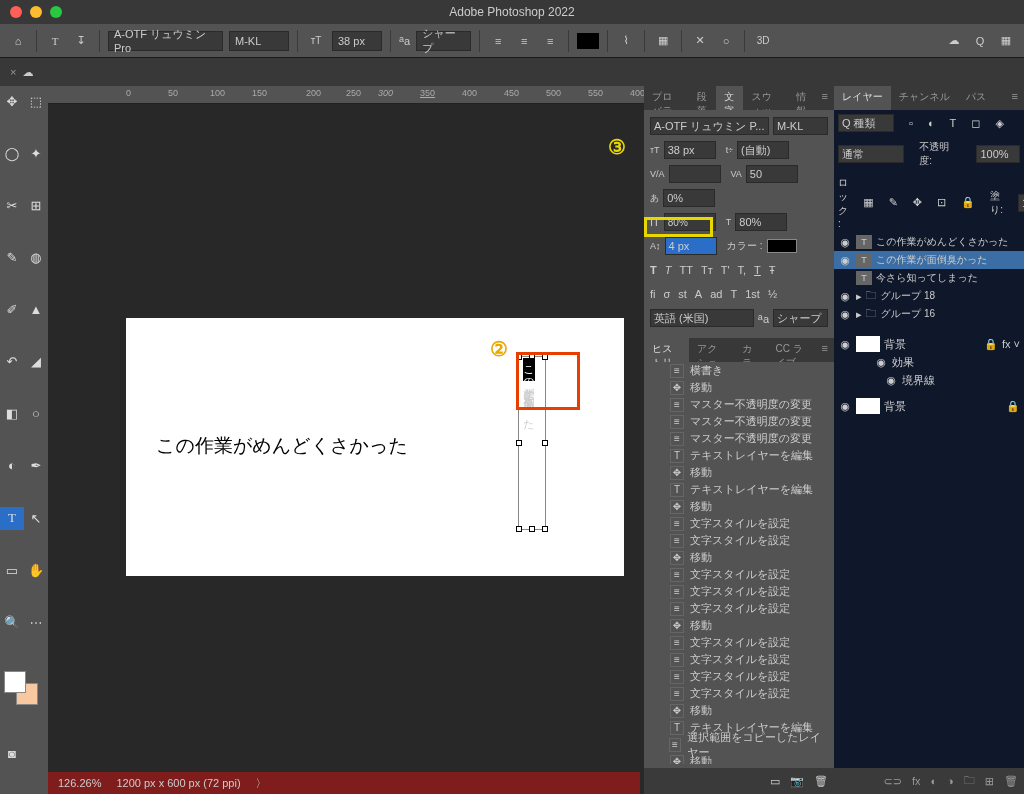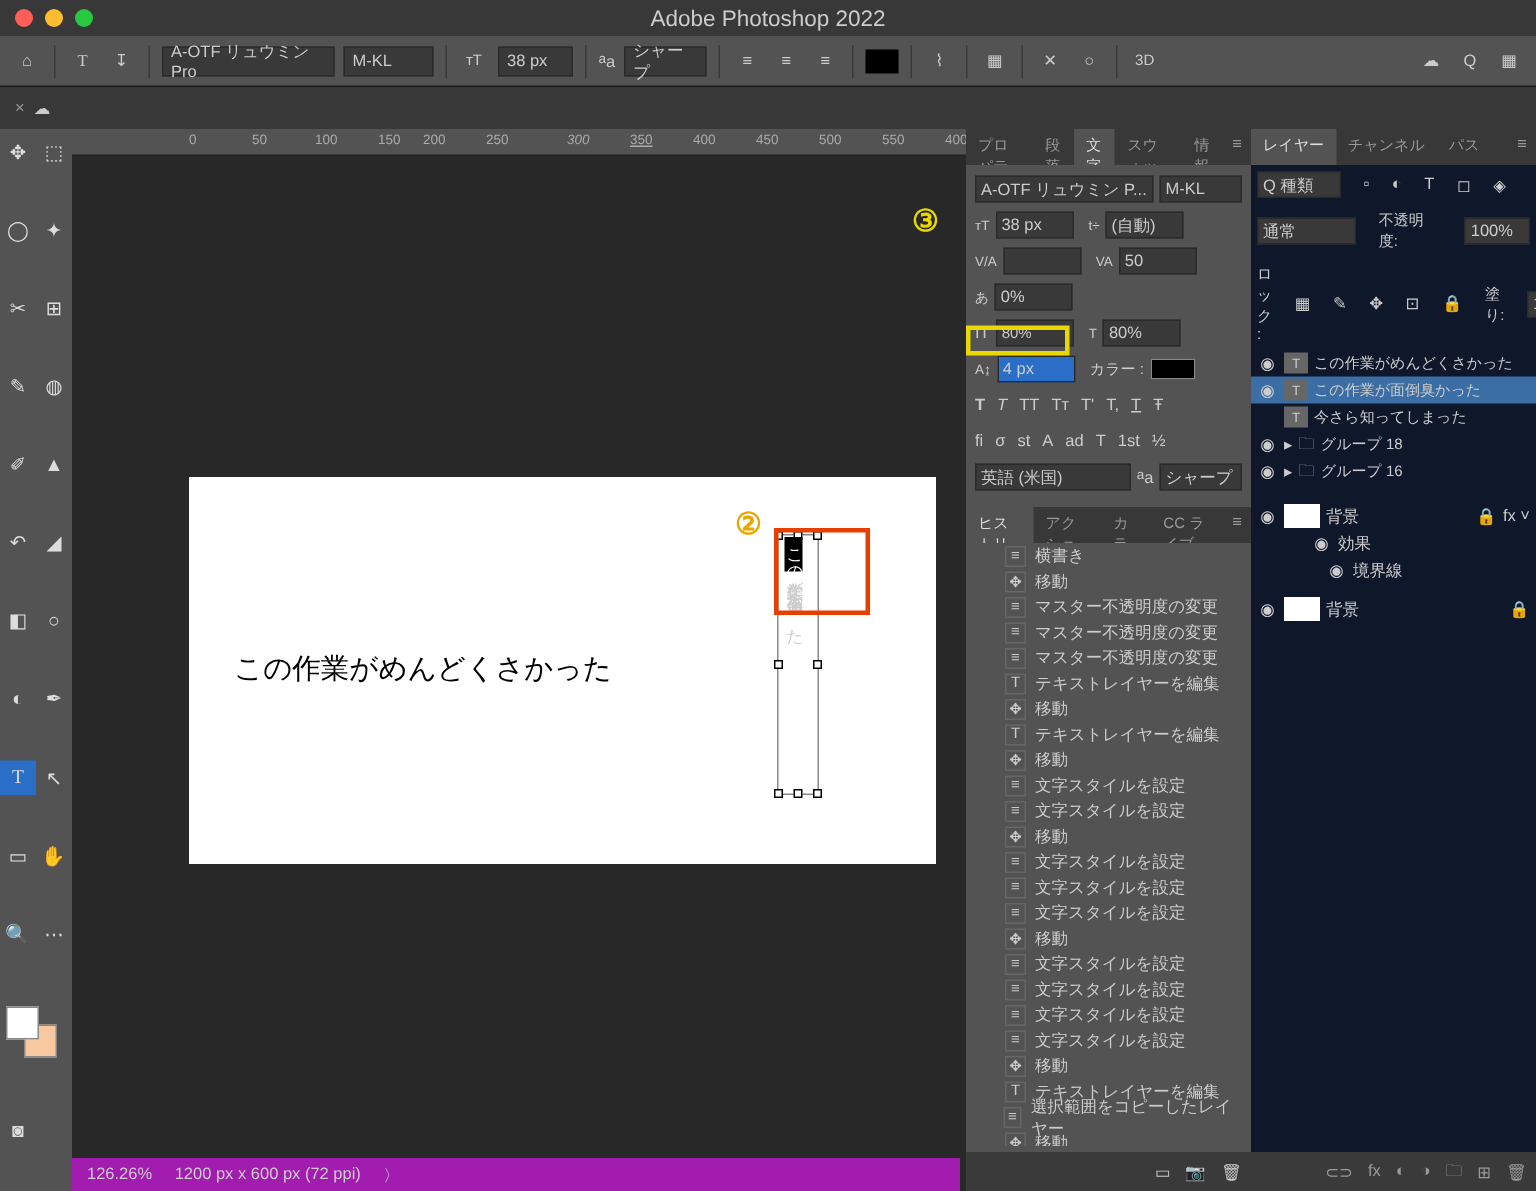--- a/index.html
+++ b/index.html
@@ -1,20 +1,20 @@
 <!DOCTYPE html>
 <html><head>
 <meta charset="utf-8">
 <style>
 *{margin:0;padding:0;box-sizing:border-box;font-family:"Hiragino Kaku Gothic Pro","Meiryo",sans-serif;font-size:11px;color:#ccc;user-select:none}
 body{background:#323232;width:1024px;height:794px;overflow:hidden;position:relative}
 .titlebar{height:24px;background:#383838;display:flex;align-items:center;justify-content:center;position:relative}
 .traffic{position:absolute;left:10px;display:flex;gap:8px}
 .traffic span{width:12px;height:12px;border-radius:50%}
-.title{font-size:15px;color:#ccc}
+.title{font-size:12px;color:#ccc}
 .optbar{height:34px;background:#535353;display:flex;align-items:center;padding:0 8px;gap:6px;border-bottom:1px solid #1a1a1a}
 .optbar .sep{width:1px;height:22px;background:#3a3a3a;margin:0 2px}
 .inp{background:#393939;border:1px solid #2a2a2a;height:20px;padding:0 5px;display:flex;align-items:center;color:#ccc}
 .ico{width:20px;height:20px;display:flex;align-items:center;justify-content:center;color:#ccc}
 .tabbar{height:28px;background:#383838;display:flex;align-items:center;padding-left:60px}
 .tab{height:28px;display:flex;align-items:center;padding:0 10px;background:#383838;color:#aaa;font-size:11px}
 .main{display:flex;height:708px}
 .toolbox{width:48px;background:#535353;display:flex;flex-wrap:wrap;padding-top:4px}
 .tool{width:24px;height:23px;display:flex;align-items:center;justify-content:center;font-size:13px;color:#ddd}
 .tool.active{background:#2b6ec7}
@@ -46,21 +46,21 @@
 .hist-ico{width:14px;height:14px;display:flex;align-items:center;justify-content:center;font-size:10px;border:1px solid #666}
 .hist-check{width:12px;display:inline-block}
 .layers{width:190px;background:#0f172a;display:flex;flex-direction:column}
 .layer-ctrl{padding:4px;display:flex;gap:15px;align-items:center}
 .layer-list{flex:1}
 .layer-row{display:flex;align-items:center;height:18px;padding:0 4px;gap:4px}
 .layer-row.sel{background:#3a6ea5}
 .eye{width:14px;text-align:center;font-size:11px}
 .layer-icon{width:16px;height:14px;background:#666;display:flex;align-items:center;justify-content:center;font-size:9px}
 .folder{color:#999}
-.status{position:absolute;bottom:0;left:48px;height:22px;background:#a21caf;display:flex;align-items:center;padding:0 10px;gap:15px;font-size:10px;color:#bbb;width:592px}
+.status{position:absolute;bottom:0;left:48px;height:22px;background:#7f1d1d;display:flex;align-items:center;padding:0 10px;gap:15px;font-size:10px;color:#bbb;width:592px}
 .layers-foot{height:26px;background:#3a3a3a;display:flex;align-items:center;justify-content:flex-end;padding:0 6px;gap:10px;margin-top:auto}
 .layers-foot span{font-size:11px;color:#999}
 .hist-foot{height:26px;background:#3a3a3a;display:flex;align-items:center;justify-content:flex-end;padding:0 6px;gap:10px;margin-top:4px}
 .tbox{border:1px solid #888;position:absolute}
 .handle{width:6px;height:6px;background:#fff;border:1px solid #000;position:absolute}
 </style>
 </head>
 <body>
 
 <div class="titlebar">
@@ -151,22 +151,22 @@
     </div>
     <div class="tool">◙</div>
   </div>
 
   <div class="canvas-area">
     <div class="ruler-h" id="rulerh">
         <span class="ruler-tick" style="left: 78px;">0</span>
         <span class="ruler-tick" style="left: 120px;">50</span>
         <span class="ruler-tick" style="left: 162px;">100</span>
         <span class="ruler-tick" style="left: 204px;">150</span>
-        <span class="ruler-tick" style="left: 234px;">200</span>
-        <span class="ruler-tick" style="left: 276px;">250</span>
+        <span class="ruler-tick" style="left: 258px;">200</span>
+        <span class="ruler-tick" style="left: 298px;">250</span>
         <span class="ruler-tick" style="left: 330px; font-style: italic;">300</span>
         <span class="ruler-tick" style="left: 372px; text-decoration: underline;">350</span>
         <span class="ruler-tick" style="left: 414px;">400</span>
         <span class="ruler-tick" style="left: 456px;">450</span>
         <span class="ruler-tick" style="left: 498px;">500</span>
         <span class="ruler-tick" style="left: 540px;">550</span>
         <span class="ruler-tick" style="left: 582px;">400</span>
       </div>
     <div class="canvas">
       <div class="text1">この作業がめんどくさかった</div>

